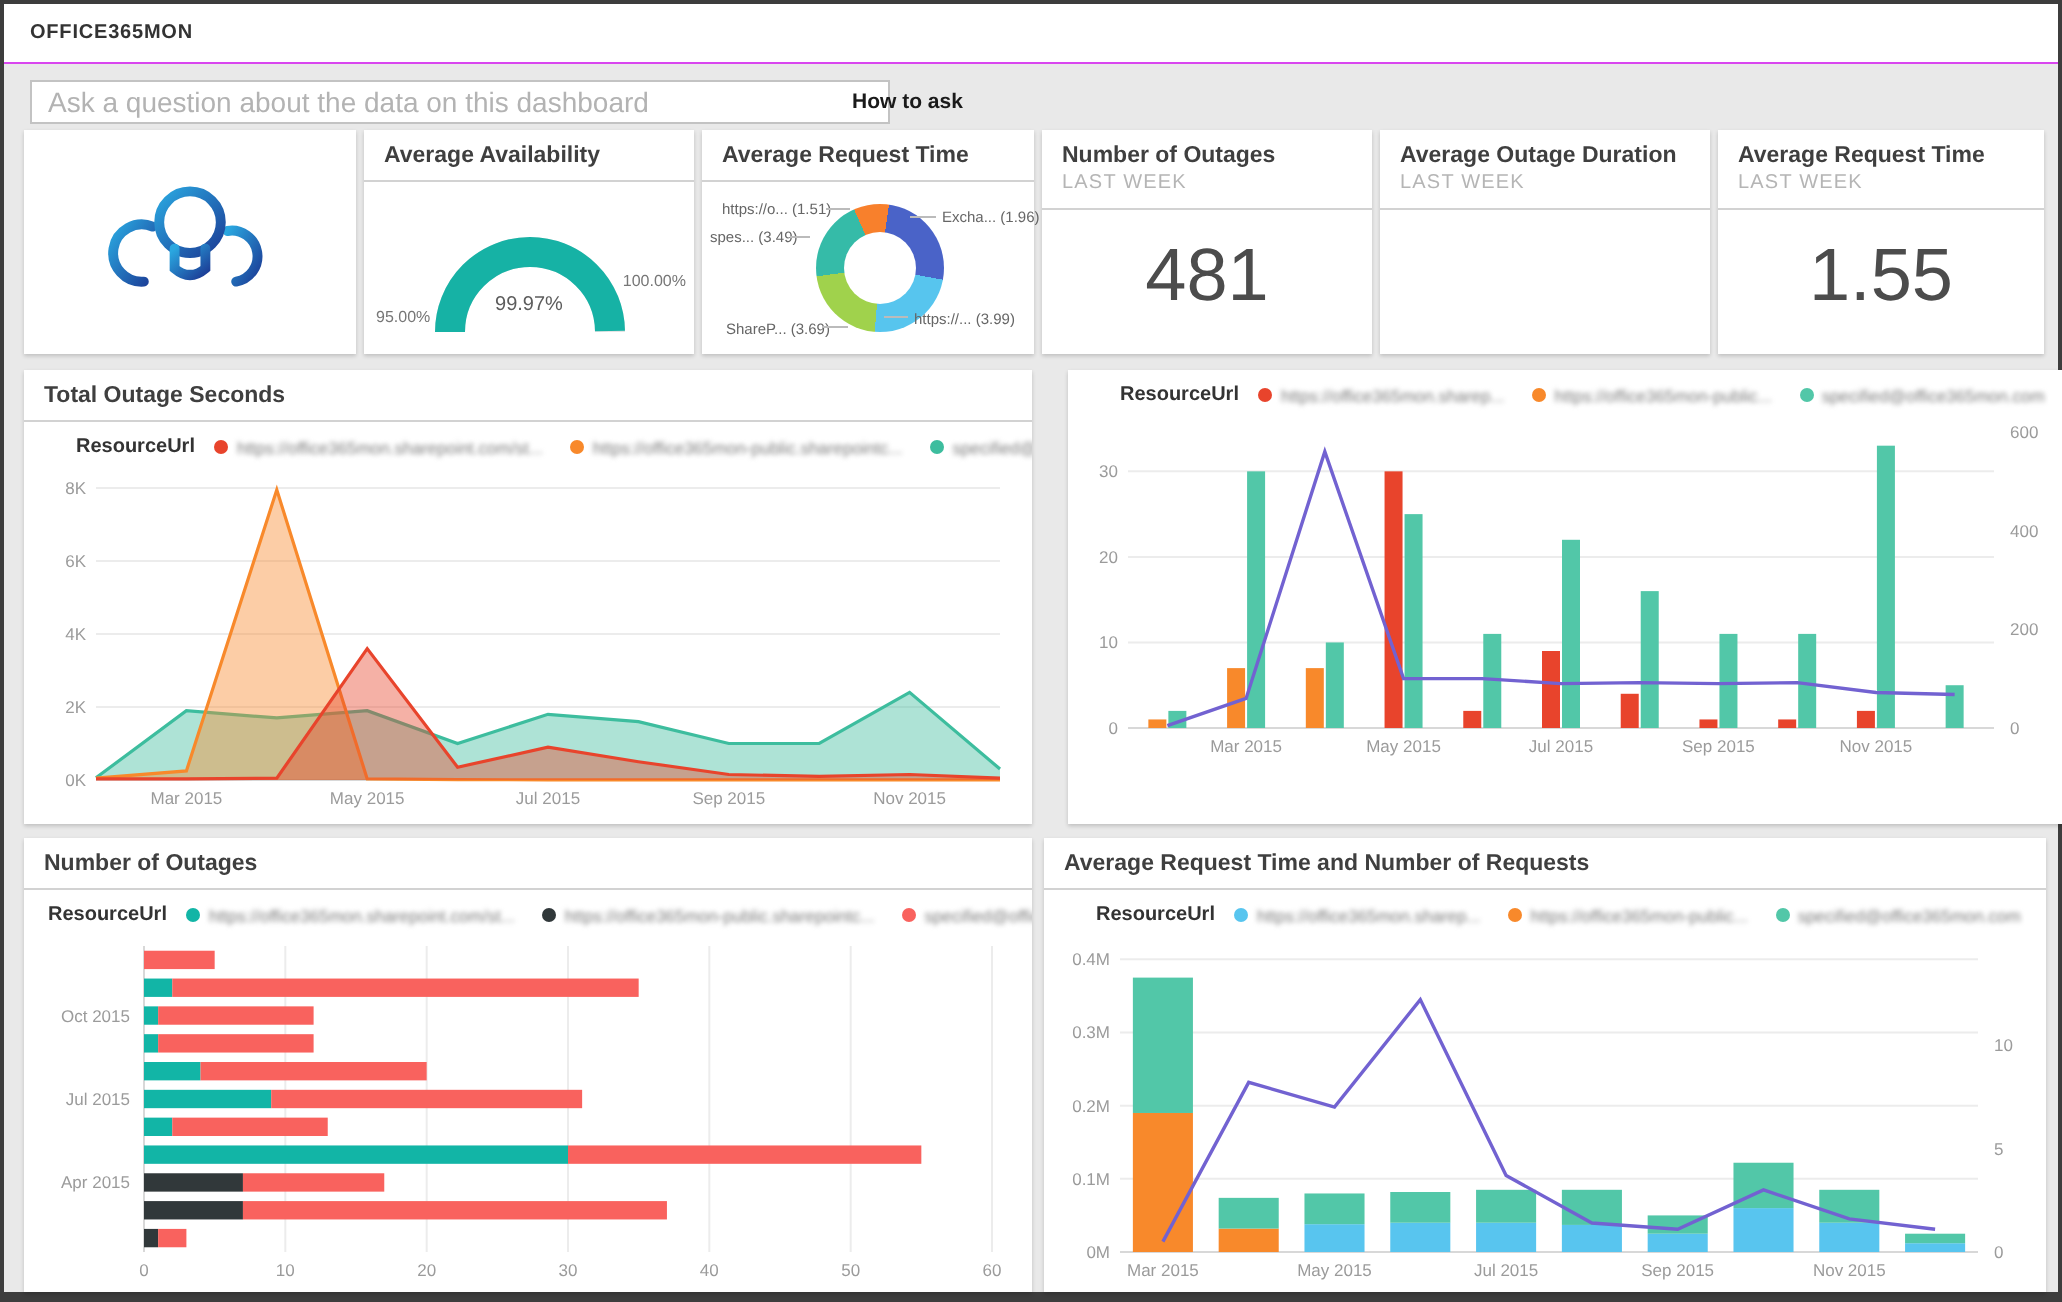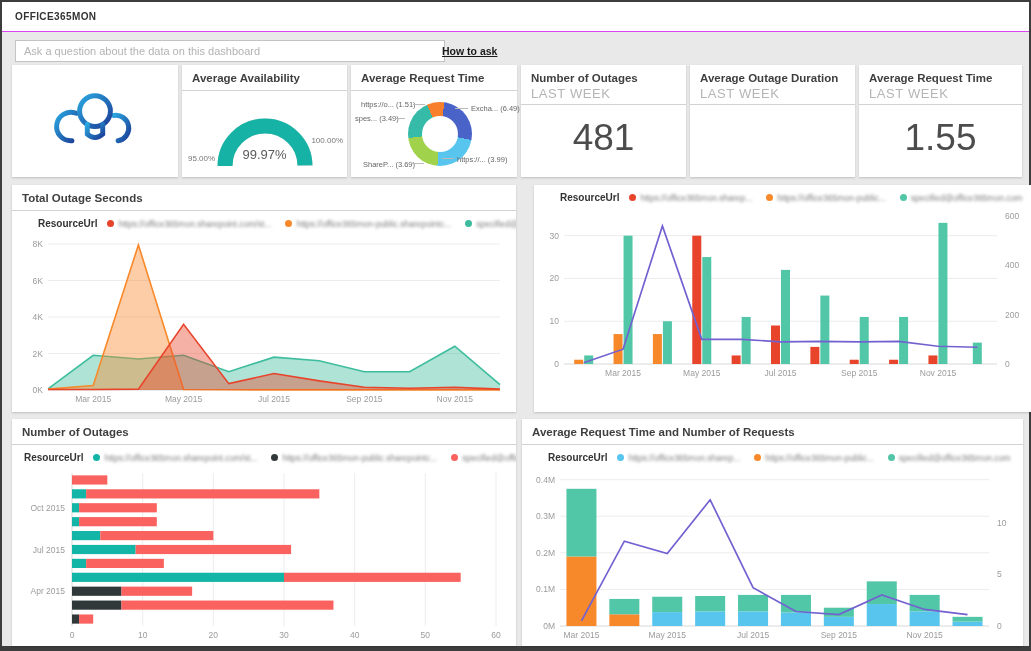--- a/index.html
+++ b/index.html
@@ -2,40 +2,40 @@
 <html><head>
 <meta charset="utf-8">
 <style>
   html,body{margin:0;padding:0;background:#cfcfcf;}
   body{width:1031px;height:651px;font-family:"Liberation Sans",sans-serif;overflow:hidden;}
   .window{position:relative;width:1031px;height:651px;box-sizing:border-box;background:#e9e9e9;
           border:2px solid #3d3d3d;border-bottom-width:5px;}
   .topbar{position:absolute;left:0;top:0;right:0;height:29px;background:#fff;border-bottom:1px solid #d946ef;}
   .topbar .ttl{position:absolute;left:13px;top:9px;font-size:10px;font-weight:700;letter-spacing:.4px;color:#333;}
   .qa-input{position:absolute;left:13px;top:38px;width:412px;height:20px;border:1px solid #c3c3c3;background:#fff;
-            font-size:11px;color:#444;padding:0 8px;font-family:"Liberation Sans",sans-serif;}
+            font-size:14px;color:#444;padding:0 8px;font-family:"Liberation Sans",sans-serif;}
   .qa-input::placeholder{color:#b3b3b3;}
-  .howto{position:absolute;left:440px;top:43px;font-size:10.5px;font-weight:700;color:#1a1a1a;text-decoration:underline;cursor:pointer;}
+  .howto{position:absolute;left:424px;top:43px;font-size:10.5px;font-weight:700;color:#1a1a1a;cursor:pointer;}
   .row{position:absolute;display:flex;gap:4px;}
   .row1{left:10px;top:63px;height:112px;}
   .row2{left:10px;top:183px;height:227px;gap:18px;align-items:center;}
   .row3{left:10px;top:417px;height:227px;gap:6px;}
   .tile{position:relative;background:#fff;box-shadow:0 1px 2px rgba(0,0,0,.18);box-sizing:border-box;}
   .t-sm{width:165px;height:112px;}
   .t-lg-l{width:504px;height:227px;}
   .t-lg-r{width:501px;height:227px;}
   .thead{height:26px;padding:7px 10px 0;border-bottom:1px solid #d2d2d2;box-sizing:border-box;}
   .thead.kpi{height:40px;}
   .ttitle{font-size:11.5px;font-weight:600;color:#3f3f3f;white-space:nowrap;overflow:hidden;}
-  .tsub{font-size:13px;color:#b5b5b5;letter-spacing:.6px;margin-top:2px;}
+  .tsub{font-size:10px;color:#b5b5b5;letter-spacing:.6px;margin-top:2px;}
   .kpival{position:absolute;left:0;right:0;top:52px;text-align:center;font-size:37px;font-weight:300;color:#4c4c4c;}
   
   .gwrap{position:absolute;left:0;top:27px;right:0;bottom:0;}
   .gsvg{position:absolute;left:50%;top:10px;transform:translateX(-50%);}
-  .gval{position:absolute;left:0;right:0;top:55px;text-align:center;font-size:13px;color:#5c5c5c;}
+  .gval{position:absolute;left:0;right:0;top:55px;text-align:center;font-size:10px;color:#5c5c5c;}
   .gmin{position:absolute;left:6px;bottom:14px;font-size:8px;color:#777;}
   .gmax{position:absolute;right:4px;bottom:32px;font-size:8px;color:#777;}
   
   .dwrap{position:absolute;left:0;top:27px;right:0;bottom:0;}
   .donut{position:absolute;left:57px;top:10px;width:64px;height:64px;border-radius:50%;}
   .donut::after{content:"";position:absolute;left:14px;top:14px;width:36px;height:36px;border-radius:50%;background:#fff;}
   .dlab{position:absolute;font-size:7.5px;color:#666;white-space:nowrap;}
   .lead{position:absolute;height:1px;background:#bbb;}
   
   .legend{height:25px;display:flex;align-items:center;padding-left:26px;overflow:hidden;}
@@ -96,21 +96,21 @@
       </div>
     </div>
 
     <div class="tile t-sm" style="width:166px;">
       <div class="thead">
         <div class="ttitle">Average Request Time</div>
       </div>
       <div class="dwrap">
         <div class="donut" style="background: conic-gradient(from 8deg, rgb(74, 99, 200) 0deg, rgb(74, 99, 200) 92.5835deg, rgb(87, 197, 238) 92.5835deg, rgb(87, 197, 238) 176.731deg, rgb(160, 210, 76) 176.731deg, rgb(160, 210, 76) 254.552deg, rgb(53, 187, 168) 254.552deg, rgb(53, 187, 168) 328.155deg, rgb(248, 128, 44) 328.155deg, rgb(248, 128, 44) 360deg);"></div>
         <div class="dlab" style="left:10px;top:8px;">https://o... (1.51)</div>
-        <div class="dlab" style="left:120px;top:12px;">Excha... (6.49)</div>
+        <div class="dlab" style="left:120px;top:12px;">Excha... (1.96)</div>
         <div class="dlab" style="left:4px;top:22px;">spes... (3.49)</div>
         <div class="dlab" style="left:12px;top:68px;">ShareP... (3.69)</div>
         <div class="dlab" style="left:106px;top:63px;">https://... (3.99)</div>
         <div class="lead" style="left:62px;top:12px;width:12px;"></div>
         <div class="lead" style="left:104px;top:16px;width:13px;"></div>
         <div class="lead" style="left:44px;top:26px;width:10px;"></div>
         <div class="lead" style="left:60px;top:71px;width:13px;"></div>
         <div class="lead" style="left:91px;top:66px;width:12px;"></div>
       </div>
     </div>

